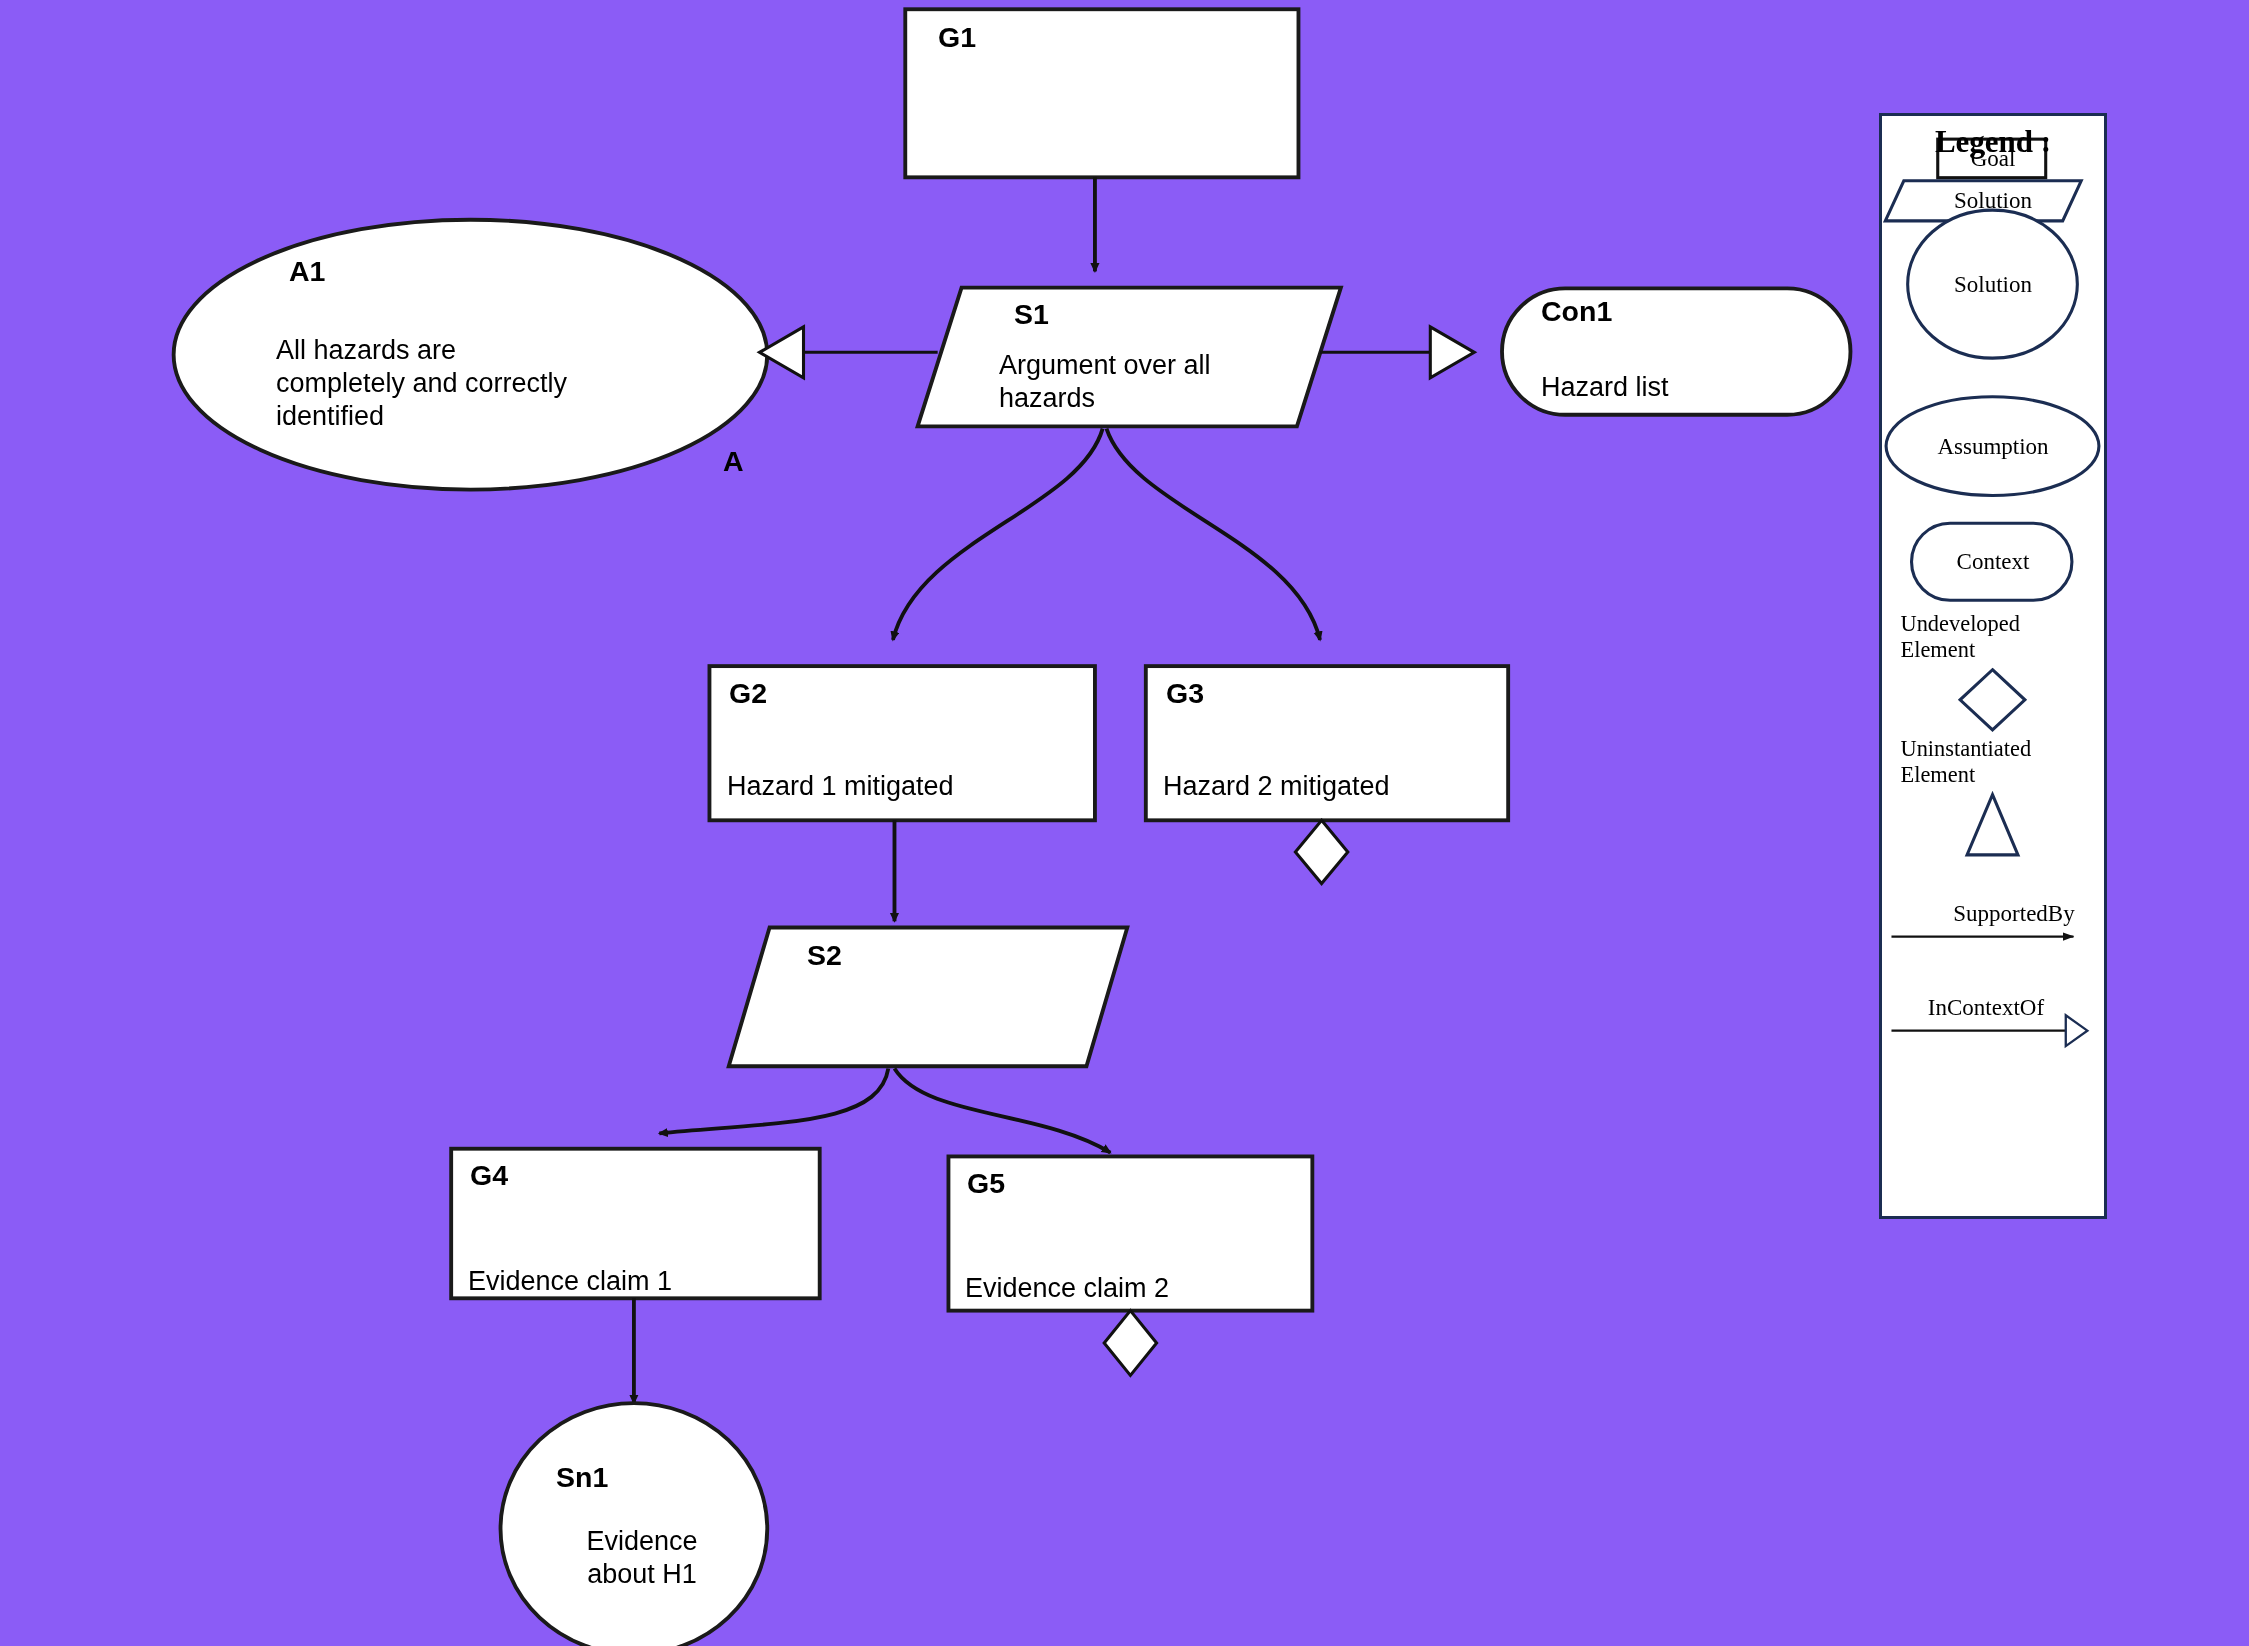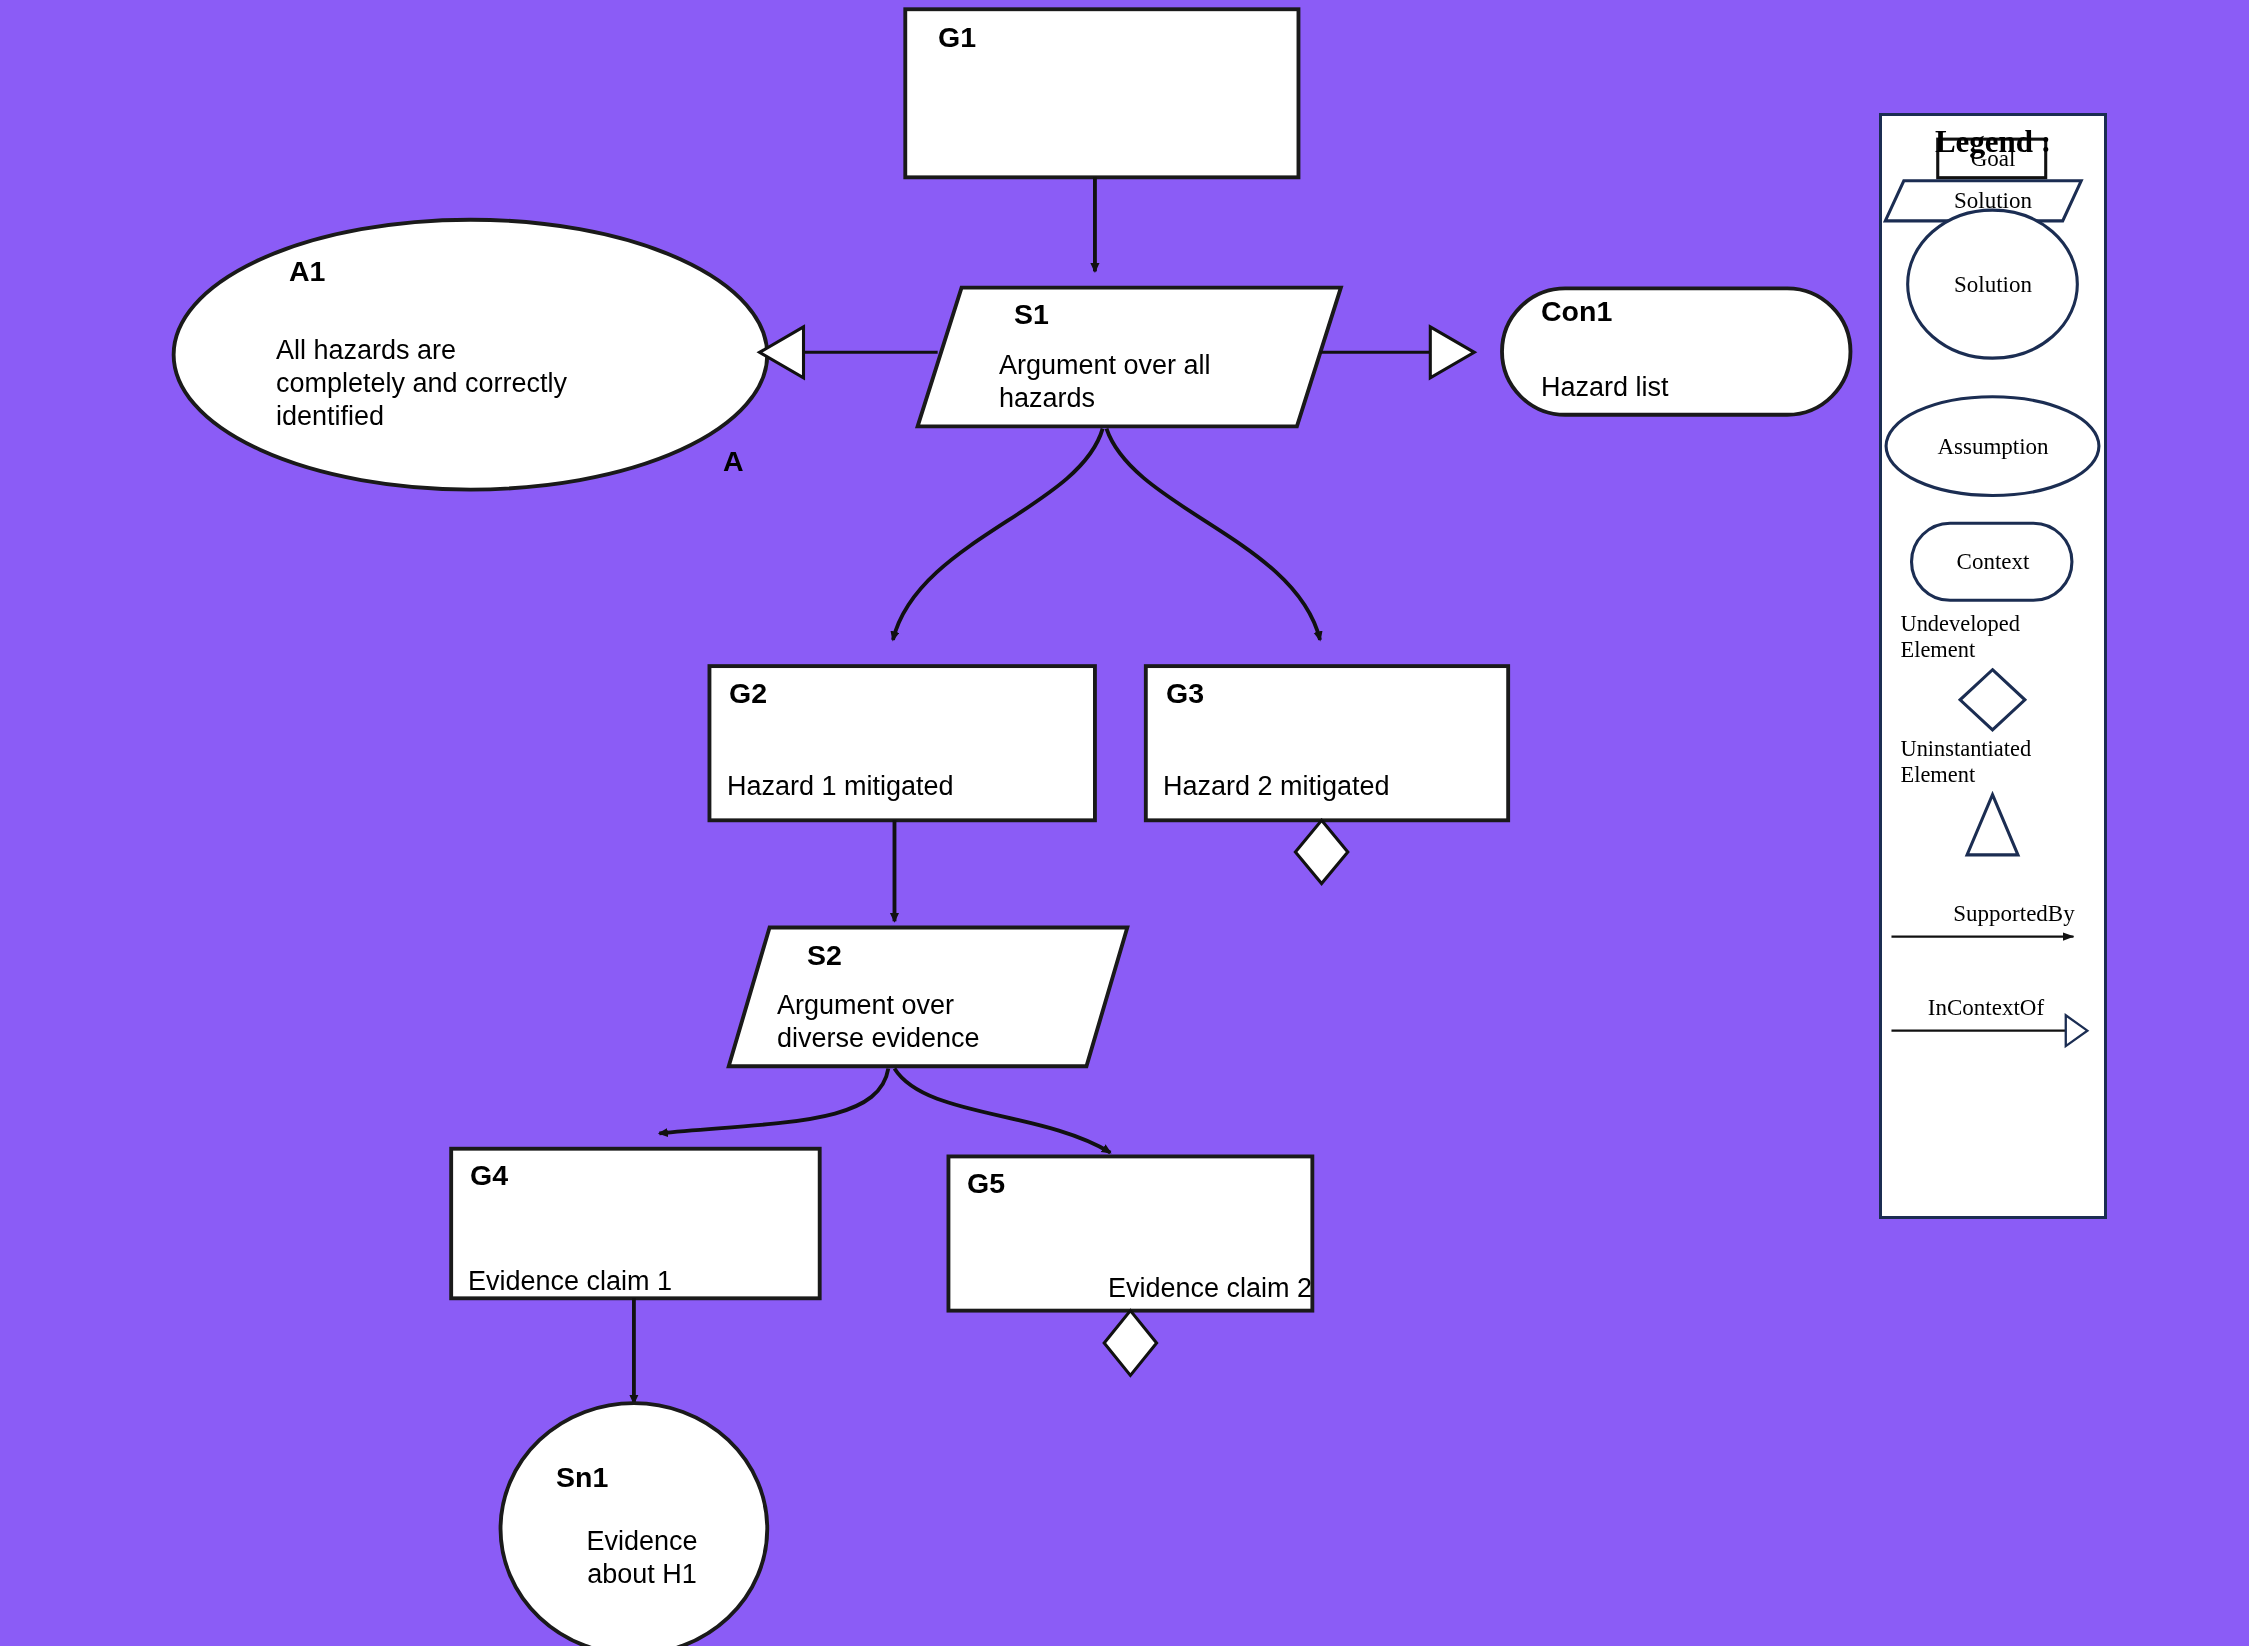--- a/index.html
+++ b/index.html
@@ -166,28 +166,26 @@
   <div class="node-text node-id" style="left:1541px; top:297px;">Con1</div>
   <div class="node-text node-body" style="left:1541px; top:371px; width:293px;">Hazard list</div>
 
   <div class="node-text node-id" style="left:729px; top:679px;">G2</div>
   <div class="node-text node-body" style="left:727px; top:770px; width:362px;">Hazard 1 mitigated</div>
 
   <div class="node-text node-id" style="left:1166px; top:679px;">G3</div>
   <div class="node-text node-body" style="left:1163px; top:770px; width:347px;">Hazard 2 mitigated</div>
 
   <div class="node-text node-id" style="left:807px; top:941px;">S2</div>
-  <div class="node-text node-body" style="left:777px; top:989px; width:324px;">Argument over
-diverse evidence</div>
 
   <div class="node-text node-id" style="left:470px; top:1161px;">G4</div>
   <div class="node-text node-body" style="left:468px; top:1265px; width:347px;">Evidence claim 1</div>
 
   <div class="node-text node-id" style="left:967px; top:1169px;">G5</div>
-  <div class="node-text node-body" style="left:965px; top:1272px; width:347px;text-align:right;">Evidence claim 2</div>
+  <div class="node-text node-body" style="left:965px; top:1272px; width:347px;">Evidence claim 2</div>
 
   <div class="node-text node-id" style="left:556px; top:1463px;">Sn1</div>
   <div class="node-text node-body" style="left:557px; top:1525px; width:170px; text-align:center;">Evidence
 about H1</div>
 
   <div id="legend-panel">
 
     <svg id="legend-svg" viewBox="0 0 286 1425">
       <defs>
         <marker id="leg-arrow-solid" markerWidth="16" markerHeight="14" refX="14" refY="6" orient="auto" markerUnits="userSpaceOnUse">

